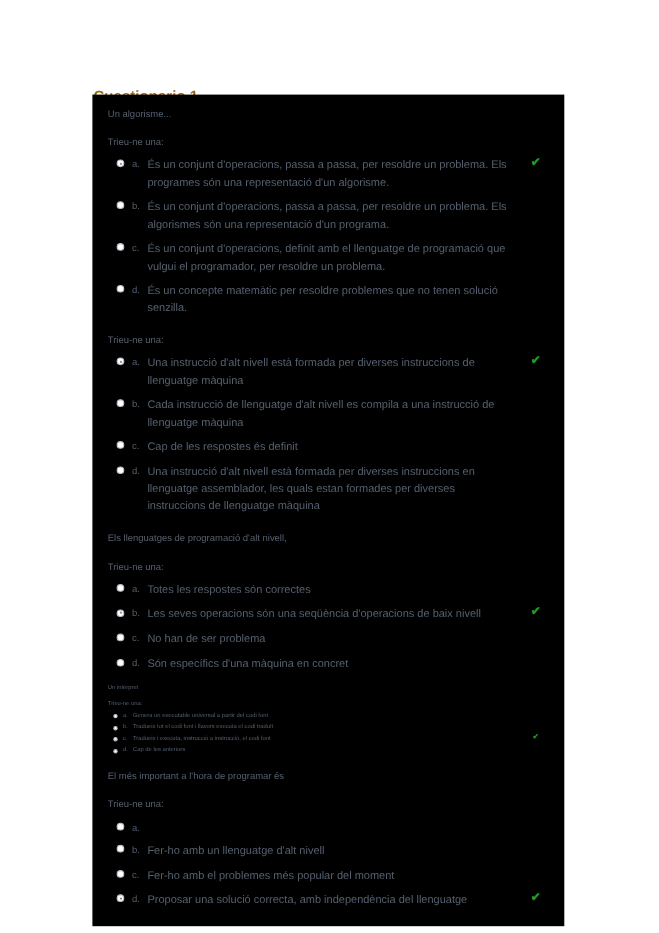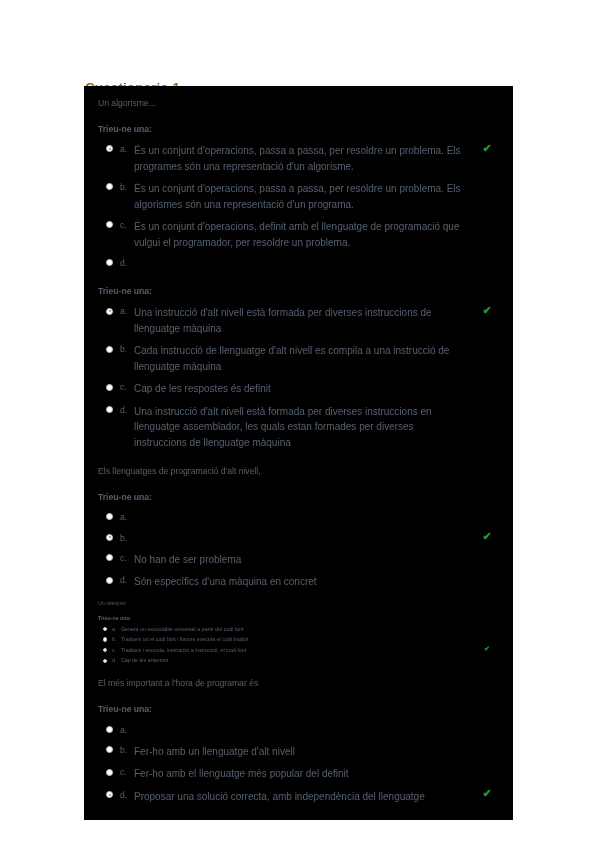--- a/index.html
+++ b/index.html
@@ -49,21 +49,20 @@
     color: #55606e;
     padding-top: 11px;
     padding-bottom: 2px;
   }
   .q-prompt {
     font-size: 8.6px;
     line-height: 1.5;
     color: #55606e;
     padding-top: 11px;
     padding-bottom: 4px;
-    font-weight: bold;
   }
   .answers {
     margin: 0;
     padding: 0;
     list-style: none;
   }
   .answer {
     position: relative;
     display: flex;
     align-items: flex-start;
@@ -198,20 +197,21 @@
             <span class="a-text">És un conjunt d'operacions, passa a passa, per resoldre un problema. Els algorismes són una representació d'un programa.</span>
           </li>
           <li class="answer">
             <span class="radio"></span>
             <span class="a-letter">c.</span>
             <span class="a-text">És un conjunt d'operacions, definit amb el llenguatge de programació que vulgui el programador, per resoldre un problema.</span>
           </li>
           <li class="answer">
             <span class="radio"></span>
             <span class="a-letter">d.</span>
+            <span class="a-text">És un concepte matemàtic per resoldre problemes que no tenen solució senzilla.</span>
           </li>
         </ul>
       </div>
       <div class="question">
         <div class="q-prompt">Trieu-ne una:</div>
         <ul class="answers">
           <li class="answer">
             <span class="radio checked"></span>
             <span class="a-letter">a.</span>
             <span class="a-text">Una instrucció d'alt nivell està formada per diverses instruccions de llenguatge màquina</span>
@@ -234,24 +234,26 @@
           </li>
         </ul>
       </div>
       <div class="question">
         <div class="q-stem">Els llenguatges de programació d'alt nivell,</div>
         <div class="q-prompt">Trieu-ne una:</div>
         <ul class="answers">
           <li class="answer">
             <span class="radio"></span>
             <span class="a-letter">a.</span>
-          </li>
-          <li class="answer">
-            <span class="radio checked"></span>
-            <span class="a-letter">b.</span>
+            <span class="a-text">Totes les respostes són correctes</span>
+          </li>
+          <li class="answer">
+            <span class="radio checked"></span>
+            <span class="a-letter">b.</span>
+            <span class="a-text">Les seves operacions són una seqüència d'operacions de baix nivell</span>
             <span class="tick">✔</span>
           </li>
           <li class="answer">
             <span class="radio"></span>
             <span class="a-letter">c.</span>
             <span class="a-text">No han de ser problema</span>
           </li>
           <li class="answer">
             <span class="radio"></span>
             <span class="a-letter">d.</span>
@@ -295,21 +297,21 @@
             <span class="a-letter">a.</span>
           </li>
           <li class="answer">
             <span class="radio"></span>
             <span class="a-letter">b.</span>
             <span class="a-text">Fer-ho amb un llenguatge d'alt nivell</span>
           </li>
           <li class="answer">
             <span class="radio"></span>
             <span class="a-letter">c.</span>
-            <span class="a-text">Fer-ho amb el llenguatge més popular del definit</span>
+            <span class="a-text">Fer-ho amb el problemes més popular del moment</span>
           </li>
           <li class="answer">
             <span class="radio checked"></span>
             <span class="a-letter">d.</span>
             <span class="a-text">Proposar una solució correcta, amb independència del llenguatge</span>
             <span class="tick">✔</span>
           </li>
         </ul>
       </div>
       <div class="panel-pad-bottom"></div>

